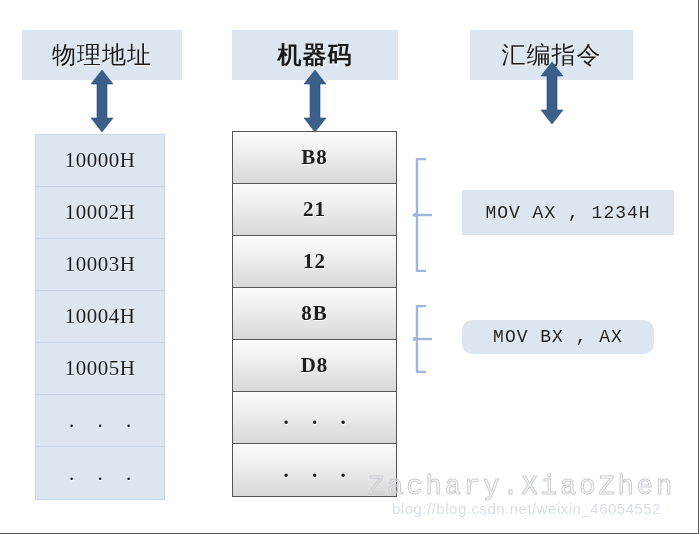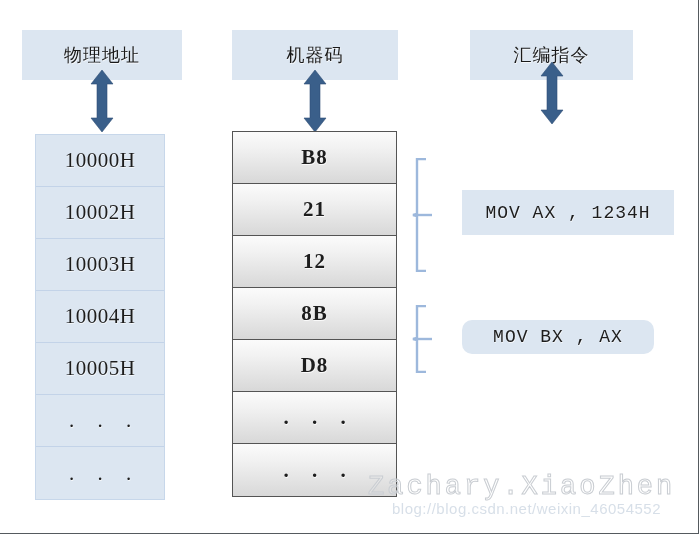--- a/index.html
+++ b/index.html
@@ -18,29 +18,29 @@
     box-sizing: border-box;
     font-family: "Liberation Serif", "DejaVu Serif", serif;
   }
 
   
   .hdr {
     position: absolute;
     background: #dce6f1;
     color: #1a1a1a;
     font-family: "DejaVu Sans", "Liberation Sans", sans-serif;
-    font-size: 18px;
+    font-size: 24px;
     letter-spacing: 1px;
     display: flex;
     align-items: center;
     justify-content: center;
     text-shadow: 0.5px 0.5px 0 rgba(255,255,255,0.75);
   }
   #hdr-addr  { left: 22px;  top: 30px; width: 160px; height: 50px; }
-  #hdr-code  { left: 232px; top: 30px; width: 166px; height: 50px; }
+  #hdr-code  { left: 232px; top: 30px; width: 166px; height: 50px; font-weight: bold; }
   #hdr-asm   { left: 470px; top: 30px; width: 163px; height: 50px; }
 
   
   .arrow {
     position: absolute;
     width: 26px;
     height: 62px;
   }
   #arrow-addr { left: 89px;  top: 70px; }
   #arrow-code { left: 302px; top: 70px; }

